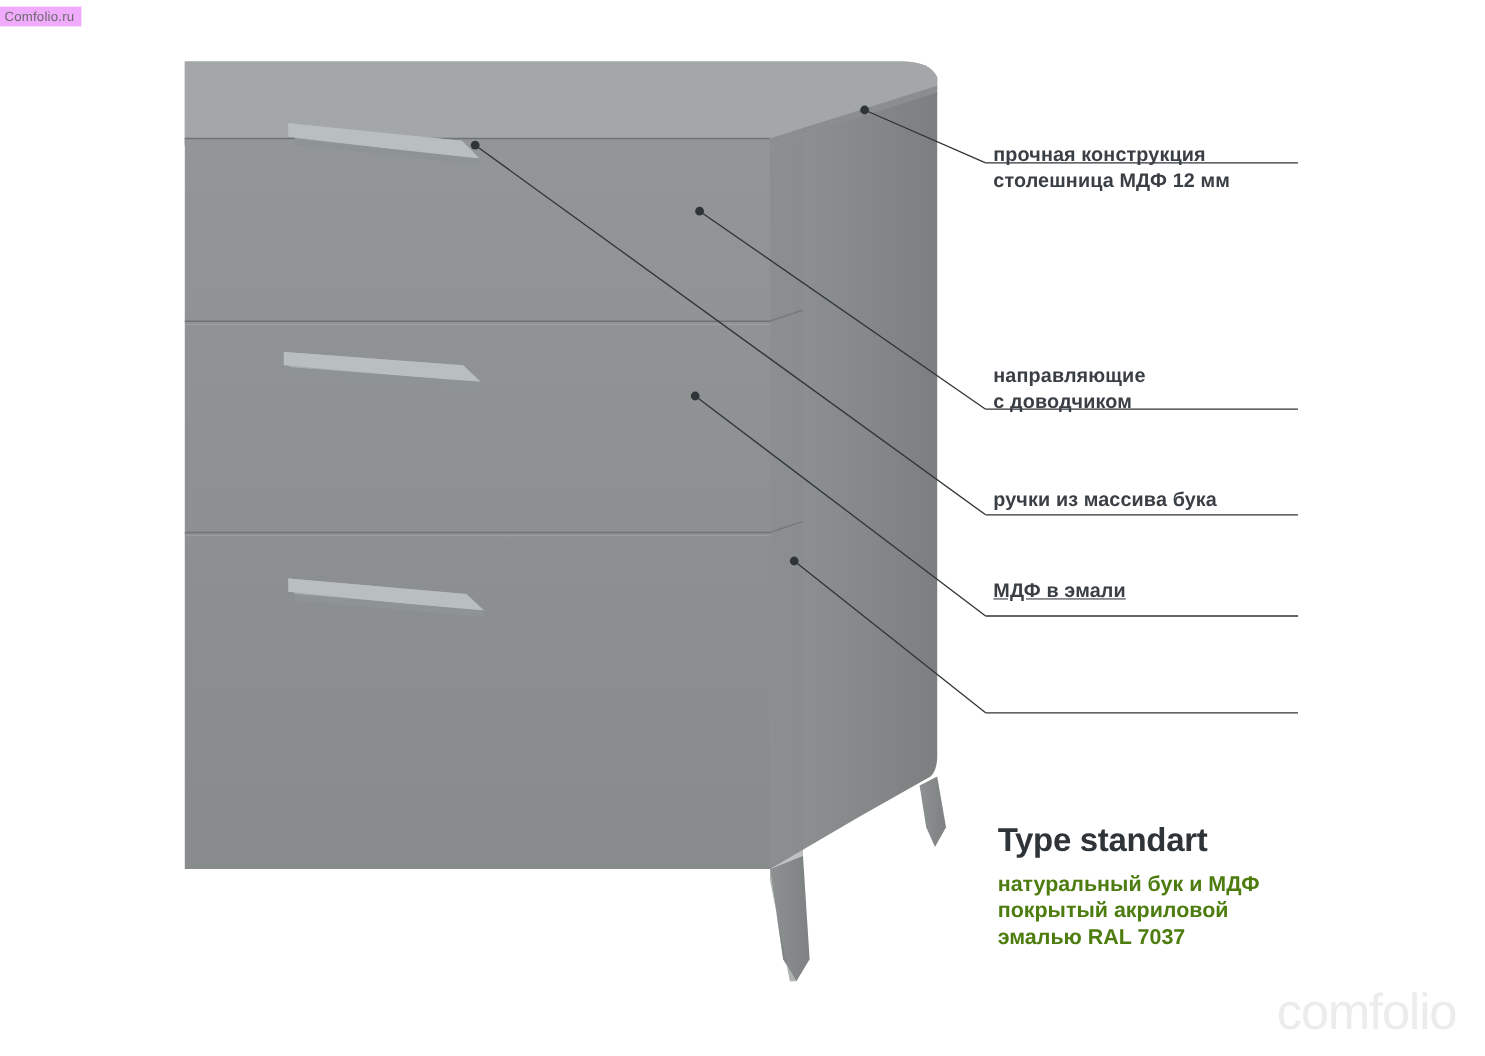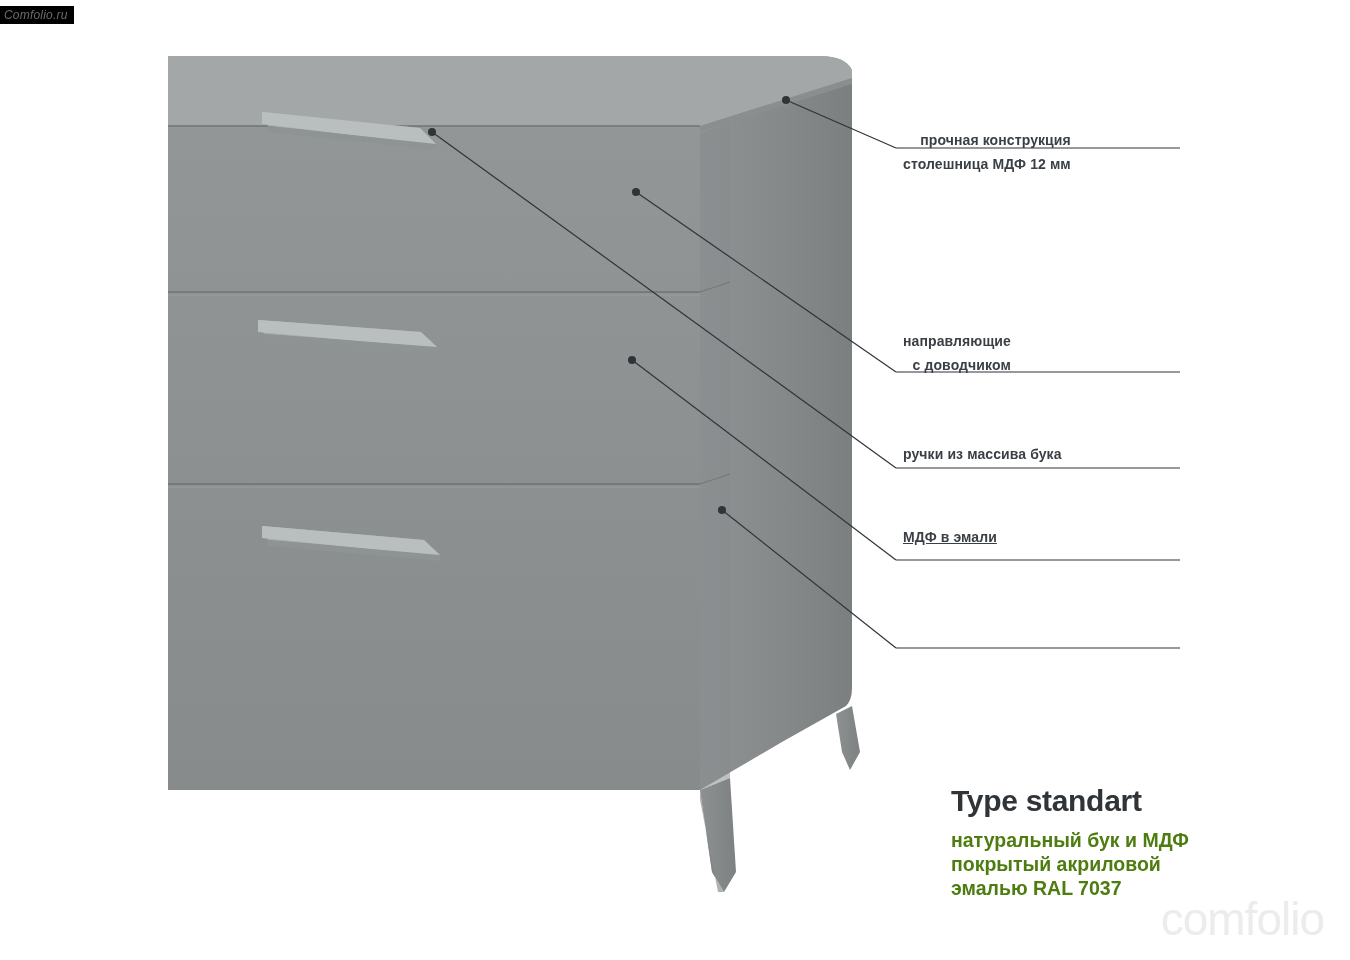--- a/index.html
+++ b/index.html
@@ -20,24 +20,23 @@
     background: #ffffff;
   }
 
   
   .wm-tl {
     position: absolute;
     left: 0;
     top: 6px;
     font-size: 12px;
     color: #6b6b6b;
-    background: #000000;
+    background: #f0abfc;
     padding: 2px 6px 2px 4px;
     letter-spacing: 0.2px;
-    font-style: italic;
   }
   
   .wm-br {
     position: absolute;
     right: 26px;
     bottom: 14px;
     font-size: 46px;
     color: #ececec;
     letter-spacing: -1px;
     font-family: "Liberation Sans", sans-serif;
@@ -49,33 +48,31 @@
     left: 0;
     top: 0;
     width: 1350px;
     height: 960px;
   }
 
   
   .callout {
     position: absolute;
     color: #3a3f45;
-    font-size: 14px;
+    font-size: 18px;
     line-height: 24px;
     font-weight: 700;
     letter-spacing: 0.1px;
     white-space: pre-line;
-    text-align: right;
   }
   .title-block {
     position: absolute;
-    left: 951px;
+    left: 907px;
     top: 748px;
     width: 330px;
-    margin-top: 36px;
   }
   .title-block .t {
     font-size: 30px;
     font-weight: 700;
     color: #2f3438;
     letter-spacing: -0.3px;
     margin: 0 0 10px 0;
   }
   .title-block .s {
     font-size: 19.5px;

